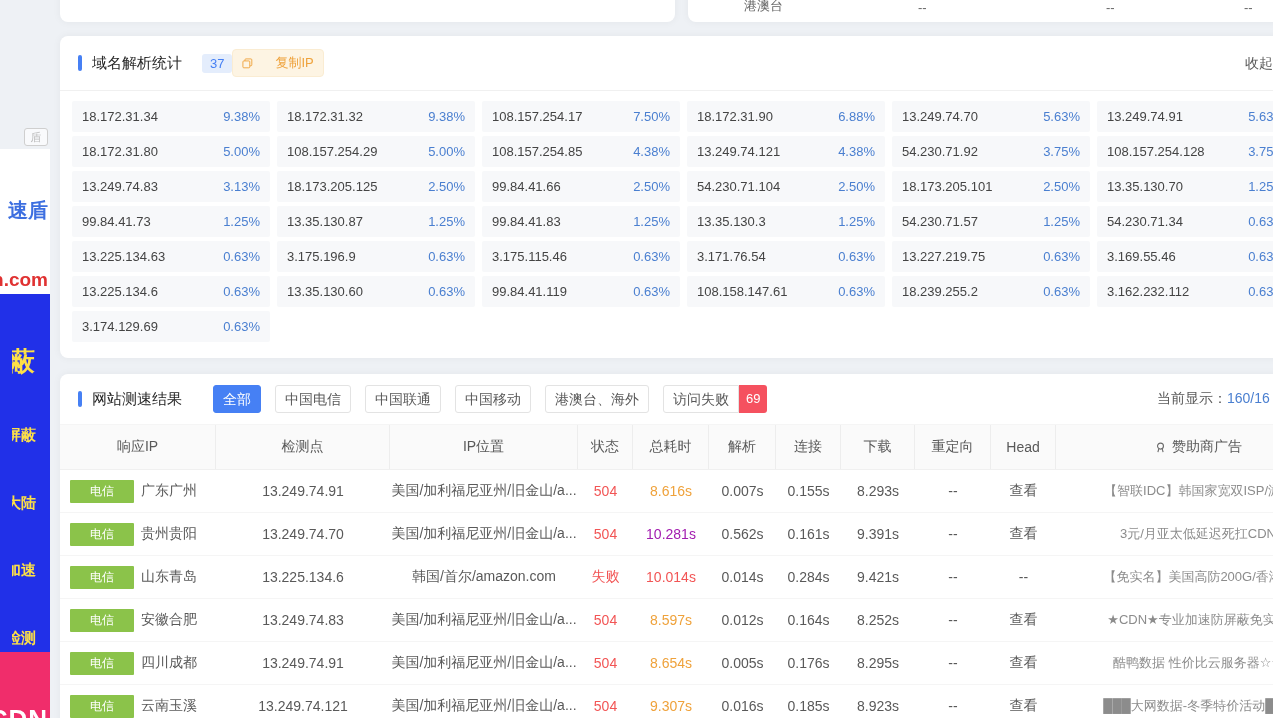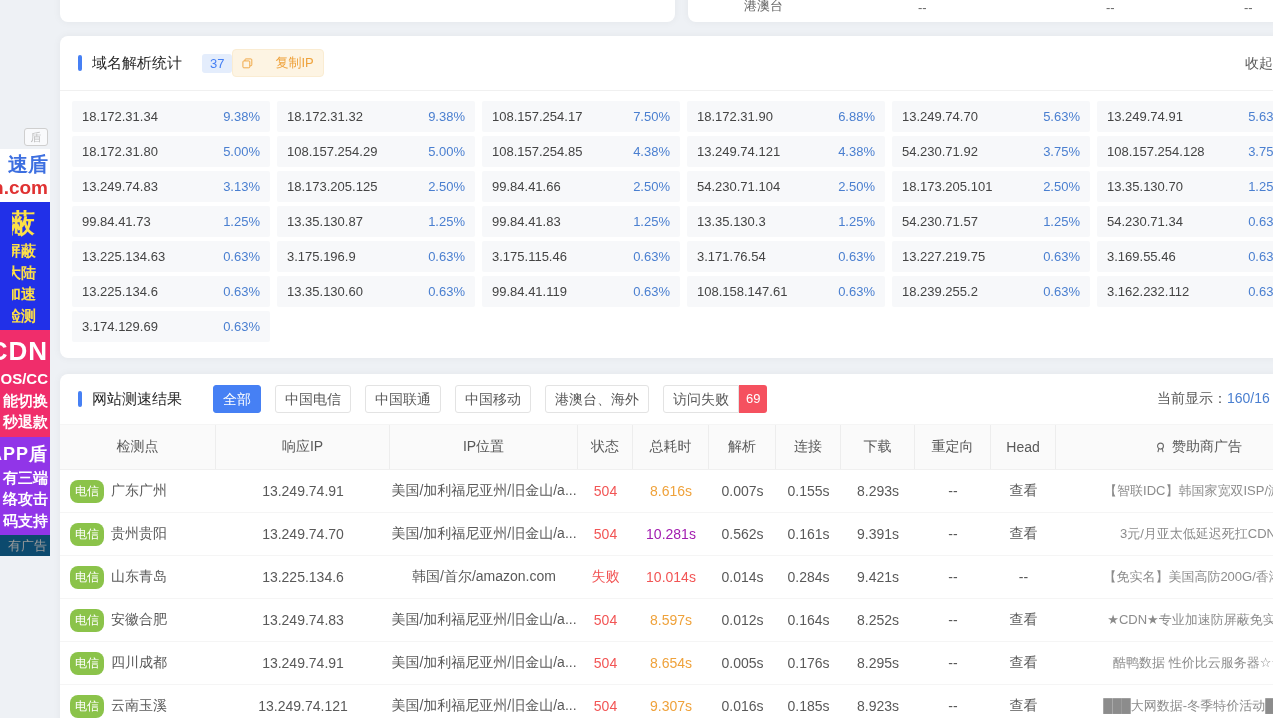--- a/index.html
+++ b/index.html
@@ -17,21 +17,21 @@
   .top-card.right{left:688px;top:-62px;width:652px;height:84px;}
   .top-card .pr{position:absolute;bottom:7px;font-size:13px;color:#666;}
   .pr-label{left:56px}
   .pr-d1{left:230px}.pr-d2{left:418px}.pr-d3{left:556px}
 
   
   .side-ad{position:absolute;left:0;top:128px;width:50px;cursor:pointer;z-index:5;}
   .ad-tag{width:22px;height:16px;border:1px solid #cfcfcf;border-radius:3px;color:#bdbdbd;
     font-size:11px;line-height:16px;text-align:center;margin:0 2px 3px auto;background:rgba(255,255,255,.65);}
   .ad-sec{overflow:hidden;}
-  .ad-line{position:relative;height:21.5px;overflow:hidden;}
+  .ad-line{position:relative;height:21.5px;overflow:hidden;margin-top:46px;}
   .ad-line>span{position:absolute;right:2px;top:0;white-space:nowrap;line-height:21.5px;font-weight:bold;font-size:15px;}
   .ad-line.big{height:34px}
   .ad-line.big>span{line-height:34px;font-size:26px;letter-spacing:1px;}
   .ad-white{background:#fff;padding:3px 0 2px;}
   .ad-white .l1>span{color:var(--ad_logo_blue);font-size:20px;line-height:24px;}
   .ad-white .l1{height:24px}
   .ad-white .l2>span{color:var(--ad_logo_red);font-size:19px;line-height:24px;}
   .ad-white .l2{height:24px}
   .ad-blue{background:var(--ad_blue);color:#fde047;padding:4px 12px;text-align:center;}
   .ad-pink{background:var(--ad_pink);color:#fff;padding:4px 0;}
@@ -75,21 +75,21 @@
 
   .grid-row{display:grid;grid-template-columns:156px 174px 188px 55px 76px 67px 65px 74px 76px 65px 1fr;}
   .thead{background:#fafafa;border-top:1px solid #f5f5f5;border-bottom:1px solid #f0f0f0;height:44px;}
   .th{display:flex;align-items:center;justify-content:center;color:#595959;font-size:14px;
     border-right:1px solid #ededed;gap:5px;}
   .th:last-child{border-right:none;}
   .trow{height:42px;border-bottom:1px solid #f5f5f5;}
   .cell{display:flex;align-items:center;justify-content:center;font-size:14px;color:#595959;
     white-space:nowrap;overflow:hidden;}
   .cell.left{justify-content:flex-start;padding-left:10px;}
-  .isp-badge{background:var(--green);color:#fff;font-size:12px;padding:3px 5px;border-radius:8px;margin-right:7px;}
+  .isp-badge{background:var(--green);color:#fff;font-size:12px;padding:3px 20px;border-radius:1px;margin-right:7px;}
   .cell.link{cursor:pointer;}
   .cell.ad{font-size:13px;color:#8c8c8c;cursor:pointer;}
 </style>
 </head>
 <body style="--accent: #4680f4; --pct_blue: #4a7fd0; --badge_blue_bg: #e4edfc; --copy_orange: #efa23b; --copy_bg: #fdf4e3; --red: #f25555; --warn: #efa23b; --green: #8bc34a; --fail_badge: #f5515f; --ad_blue: #2130e8; --ad_pink: #f02d6b; --ad_purple: #9135e8; --ad_logo_blue: #3d6fe0; --ad_logo_red: #e03232;">
 
 <div class="top-card left"></div>
 <div class="top-card right">
   <span class="pr pr-label">港澳台</span>
   <span class="pr pr-d1">--</span>
@@ -344,22 +344,22 @@
           <div class="tab">港澳台、海外</div>
         </div>
         <div class="tab-wrap">
           <div class="tab has-badge">访问失败</div>
           <div class="tab-badge">69</div>
         </div>
       </div>
     <div class="display-info"><span>当前显示：</span><b>160/16</b></div>
   </div>
   <div class="grid-row thead">
+      <div class="th">响应IP</div>
       <div class="th">检测点</div>
-      <div class="th">响应IP</div>
       <div class="th">IP位置</div>
       <div class="th">状态</div>
       <div class="th">总耗时</div>
       <div class="th">解析</div>
       <div class="th">连接</div>
       <div class="th">下载</div>
       <div class="th">重定向</div>
       <div class="th">Head</div>
       <div class="th">
         <svg viewBox="0 0 14 14" width="13" height="13">

